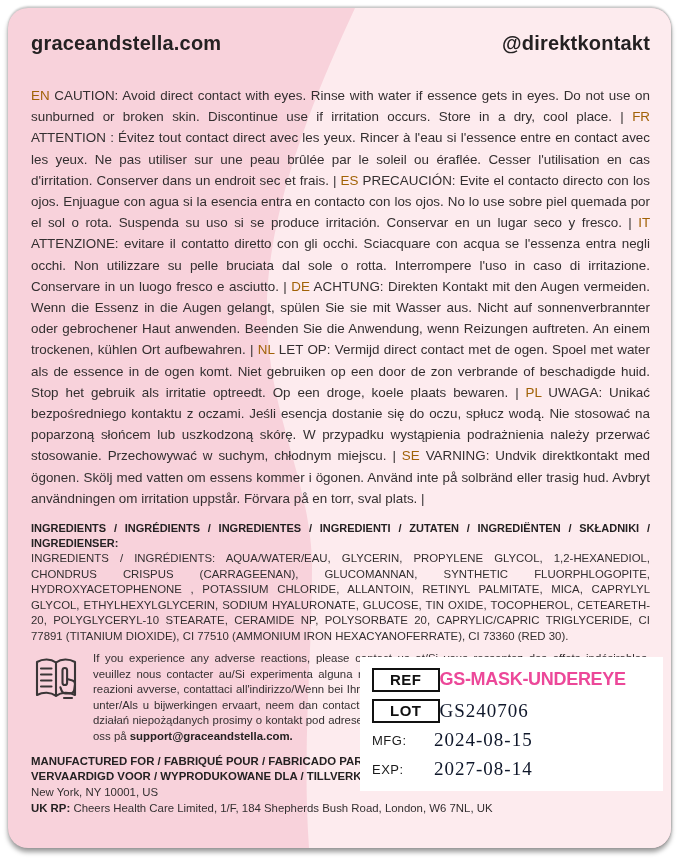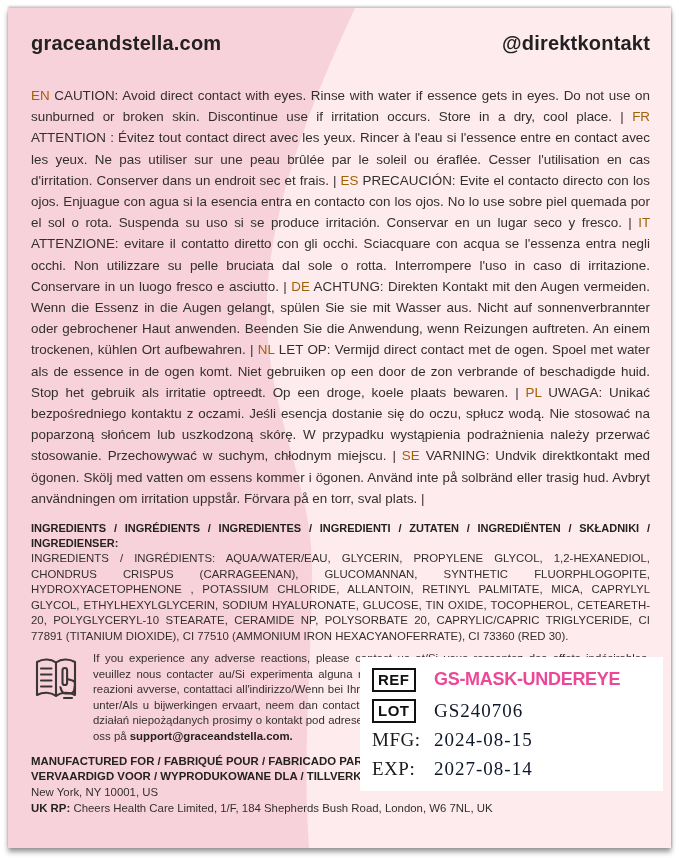--- a/index.html
+++ b/index.html
@@ -6,21 +6,21 @@
     --card-pink:#f8d2db;
     --blob-pink:#fdebee;
     --ink:#312e2f;
     --box-white:#ffffff;
   }
   *{margin:0;padding:0;box-sizing:border-box;}
   html,body{width:679px;height:858px;background:#ffffff;overflow:hidden;
     font-family:"Liberation Sans",sans-serif;color:var(--ink);}
   .card{
     position:absolute;left:8px;top:8px;width:663px;height:840px;
-    background:var(--card-pink);border-radius:0;overflow:hidden;
+    background:var(--card-pink);border-radius:20px;overflow:hidden;
     box-shadow:0 -2px 2px rgba(0,0,0,.18),0 4px 5px rgba(0,0,0,.40),1px 0 2px rgba(0,0,0,.12);
   }
   .blob{position:absolute;left:0;top:0;width:663px;height:840px;pointer-events:none;}
   .content{position:relative;padding:0 21px 0 23px;}
   .hdr{display:flex;justify-content:space-between;align-items:baseline;margin-top:24px;
     font-size:20px;font-weight:700;letter-spacing:.2px;color:#242122;}
   .caution{margin-top:30px;font-size:13.4px;line-height:21.2px;text-align:justify;color:#332f30;}
   .caution b{font-weight:400;color:#a16207;}
   .ing-head{margin-top:12px;font-size:11px;font-weight:700;line-height:15px;text-align:justify;color:#242122;}
   .ing-body{font-size:11.4px;line-height:15.5px;text-align:justify;color:#332f30;}
@@ -32,23 +32,23 @@
   .mfr b{font-weight:700;color:#242122;}
   .batch{
     position:absolute;left:352px;top:649px;width:303px;height:134px;
     background:var(--box-white);color:#111;
     display:flex;flex-direction:column;justify-content:space-evenly;
     padding:4px 6px 4px 12px;
   }
   .batch .row{display:flex;align-items:center;}
   .batch .lblbox{
     display:inline-block;border:2px solid #111;font-weight:700;font-size:15px;
-    padding:0 4px;line-height:20px;letter-spacing:.5px;
+    padding:0 16px;line-height:20px;letter-spacing:.5px;
   }
-  .batch .lblplain{font-size:19px;letter-spacing:.5px;color:#1a1a1a;font-family:Liberation Serif, serif;}
+  .batch .lblplain{font-size:13px;letter-spacing:.5px;color:#1a1a1a;}
   .batch .lblcell{flex:0 0 62px;}
   .batch .ref-val{font-size:18px;font-weight:700;letter-spacing:-.3px;color:#ec4899;}
   .batch .serif-val{font-family:"Liberation Serif",serif;font-size:19px;letter-spacing:1px;color:#0f172a;}
   svg .stroke{fill:none;stroke:#3a3637;stroke-width:2.1;stroke-linecap:round;stroke-linejoin:round;}
 </style>
 </head>
 <body>
 
 <div class="card">
   <svg class="blob" viewBox="0 0 663 840" preserveAspectRatio="none">

